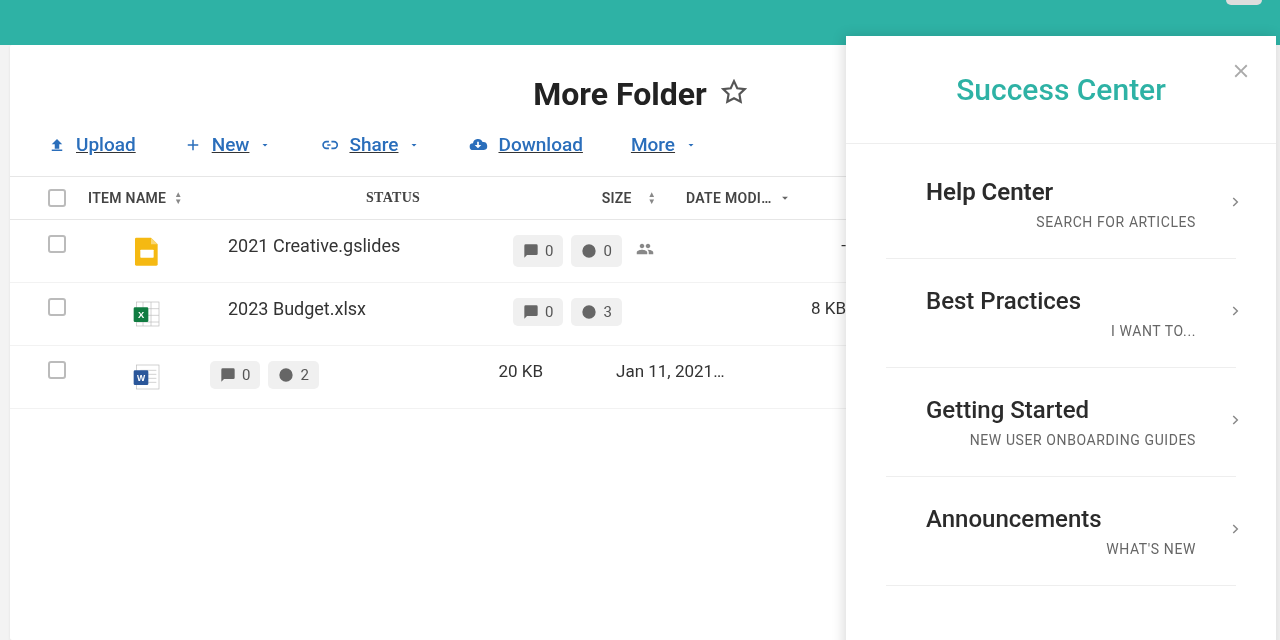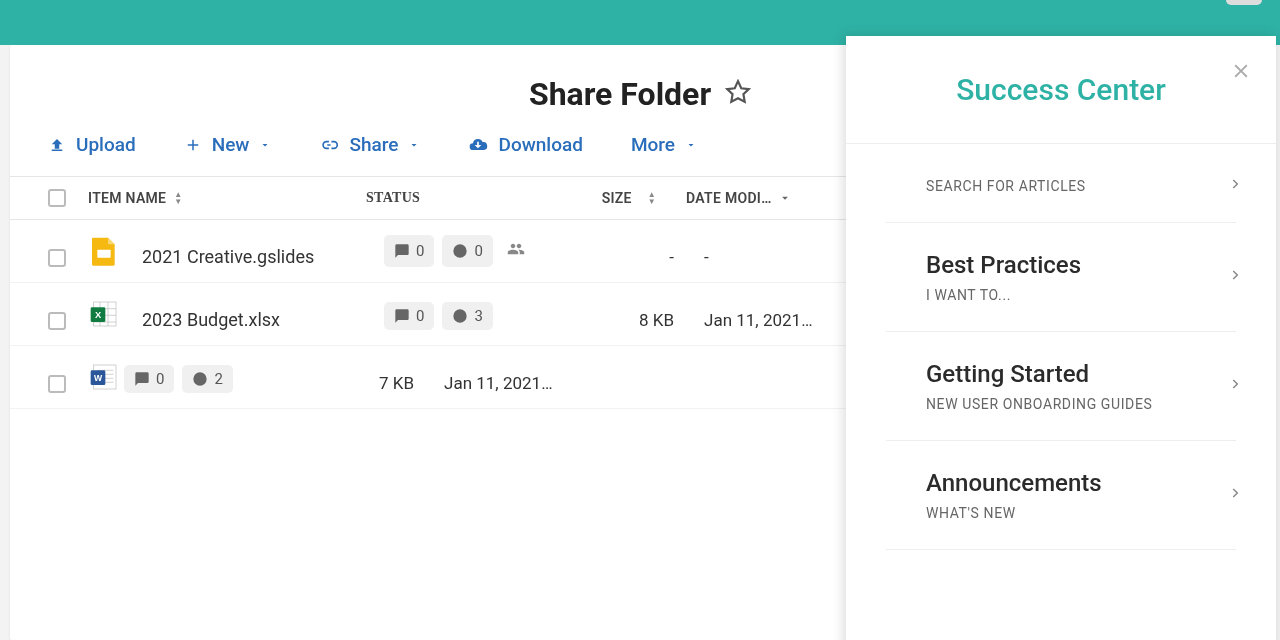--- a/index.html
+++ b/index.html
@@ -3,64 +3,64 @@
 <meta charset="utf-8">
 <style>
 * { box-sizing: border-box; margin: 0; padding: 0; }
 body { font-family: -apple-system, BlinkMacSystemFont, "Segoe UI", Roboto, Helvetica, Arial, sans-serif; background: #f3f3f3; color: #333; width: 1280px; height: 640px; overflow: hidden; }
 .teal-bar { background: #2eb2a5; height: 45px; width: 100%; position: relative; }
 .avatar-corner { position: absolute; top: 0; right: 18px; width: 36px; height: 5px; background: #ddd; border-radius: 0 0 18px 18px; }
 .main-card { background: #fff; margin: 0 10px 0 10px; min-height: 595px; border-radius: 2px; box-shadow: 0 1px 3px rgba(0,0,0,0.08); }
 .folder-header { padding: 30px 30px 10px 30px; text-align: center; }
 .folder-title { font-size: 32px; font-weight: 700; color: #222; display: inline-block; vertical-align: middle; }
 .star { display: inline-block; margin-left: 10px; vertical-align: middle; }
-.toolbar { display: flex; gap: 48px; padding: 10px 38px 20px 38px; }
+.toolbar { display: flex; gap: 48px; padding: 10px 38px 20px 38px; text-decoration: underline; }
 .tool-btn { display: inline-flex; align-items: center; gap: 10px; color: #2a6ebb; font-size: 19px; font-weight: 500; cursor: pointer; }
 .tool-btn svg { fill: #2a6ebb; }
 .chev-down { width: 12px; height: 12px; }
 .table-head { display: flex; align-items: center; padding: 12px 38px; border-top: 1px solid #e6e6e6; border-bottom: 1px solid #e6e6e6; font-size: 14px; font-weight: 600; color: #444; letter-spacing: 0.3px; }
 .checkbox { width: 18px; height: 18px; border: 2px solid #bbb; border-radius: 3px; flex-shrink: 0; }
 .col-name { flex: 0 0 300px; padding-left: 22px; display: flex; align-items: center; gap: 8px; text-align: center; }
 .col-status { flex: 0 0 180px; font-family: Liberation Serif, serif; }
 .col-size { flex: 0 0 110px; text-align: right; display: flex; justify-content: flex-end; align-items: center; gap: 16px; }
 .col-date { flex: 0 0 140px; padding-left: 30px; display: flex; align-items: center; gap: 6px; }
 .sort-up-down { display: inline-flex; flex-direction: column; gap: 1px; }
 .sort-up-down span { font-size: 8px; color: #888; line-height: 6px; }
-.row { display: flex; align-items: flex-end; padding: 15px 38px; border-bottom: 1px solid #f2f2f2; }
+.row { display: flex; align-items: flex-start; padding: 15px 38px; border-bottom: 1px solid #f2f2f2; gap: 43px; }
 .file-icon { width: 32px; height: 32px; flex-shrink: 0; }
 .file-name { font-size: 18px; color: #333; padding-left: 18px; flex: 0 0 260px; }
 .file-icon-wrap { width: 40px; display:flex; justify-content:center; }
 .status-chips { display: flex; gap: 8px; flex: 0 0 180px; }
 .chip { background: #f0f0f0; border-radius: 5px; padding: 5px 10px; display: inline-flex; align-items: center; gap: 6px; color: #555; font-size: 15px; }
 .chip svg { fill: #666; }
 .size-cell { flex: 0 0 110px; text-align: right; font-size: 17px; color: #333; }
 .date-cell { flex: 0 0 140px; padding-left: 30px; font-size: 17px; color: #333; white-space: nowrap; overflow: hidden; text-overflow: ellipsis; }
 
 .side-panel { position: absolute; top: 16px; right: 4px; width: 430px; height: 624px; background: #fff; box-shadow: -2px 0 12px rgba(0,0,0,0.15); margin-top: 20px; }
 .close-x { position: absolute; top: 24px; right: 24px; color: #aaa; cursor: pointer; }
 .sc-title { text-align: center; font-size: 30px; color: #2eb2a5; font-weight: 500; padding: 36px 0 36px 0; border-bottom: 1px solid #eee; }
 .sc-item { padding: 28px 40px 28px 40px; border-bottom: 1px solid #eee; margin: 0 40px; position: relative; cursor: pointer; }
 .sc-item:first-of-type { margin-top: 6px; }
 .sc-item h3 { font-size: 24px; font-weight: 500; color: #2b2b2b; margin-bottom: 8px; }
 .sc-item:first-of-type h3 { font-weight: 600; }
-.sc-item p { font-size: 14px; letter-spacing: 0.6px; color: #666; }
+.sc-item p { font-size: 14px; letter-spacing: 0.6px; color: #666; text-align: right; }
 .sc-chevron { position: absolute; right: -6px; top: 50%; transform: translateY(-50%); color: #888; }
 .sc-list { padding-top: 0; }
 .col-name-head { display:flex; align-items:center; gap:8px; }
 </style>
 </head>
 <body>
 
 <div class="teal-bar">
   <div class="avatar-corner"></div>
 </div>
 
 <div class="main-card">
   <div class="folder-header">
-    <span class="folder-title">Share Folder</span>
+    <span class="folder-title">More Folder</span>
     <span class="star">
       <svg width="26" height="26" viewBox="0 0 24 24" fill="none" stroke="#555" stroke-width="2">
           <polygon points="12 2 15 8.5 22 9.3 17 14 18.2 21 12 17.8 5.8 21 7 14 2 9.3 9 8.5 12 2"></polygon>
         </svg>
     </span>
   </div>
 
   <div class="toolbar">
     <div class="tool-btn">
       <svg width="18" height="18" viewBox="0 0 24 24">
@@ -208,35 +208,36 @@
             </svg>
             <span>0</span>
           </div>
           <div class="chip">
             <svg width="16" height="16" viewBox="0 0 24 24">
               <path d="M12 2a10 10 0 100 20 10 10 0 000-20zm1 11h5v-2h-4V6h-2v7h1z"></path>
             </svg>
             <span>2</span>
           </div>
         </div>
-        <div class="size-cell">7 KB</div>
+        <div class="size-cell">20 KB</div>
         <div class="date-cell">Jan 11, 2021 …</div>
       </div>
     </div>
 </div>
 
 <div class="side-panel">
   <div class="close-x">
     <svg width="22" height="22" viewBox="0 0 24 24" fill="#aaa">
         <path d="M19 6.41L17.59 5 12 10.59 6.41 5 5 6.41 10.59 12 5 17.59 6.41 19 12 13.41 17.59 19 19 17.59 13.41 12z"></path>
       </svg>
   </div>
   <div class="sc-title">Success Center</div>
   <div class="sc-list" id="sc-list">
       <div class="sc-item">
+        <h3>Help Center</h3>
         <p>SEARCH FOR ARTICLES</p>
         <div class="sc-chevron"><svg width="14" height="22" viewBox="0 0 24 24" fill="none" stroke="#888" stroke-width="2.5">
             <polyline points="9 5 16 12 9 19"></polyline>
           </svg></div>
       </div>
       <div class="sc-item">
         <h3>Best Practices</h3>
         <p>I WANT TO...</p>
         <div class="sc-chevron"><svg width="14" height="22" viewBox="0 0 24 24" fill="none" stroke="#888" stroke-width="2.5">
             <polyline points="9 5 16 12 9 19"></polyline>

